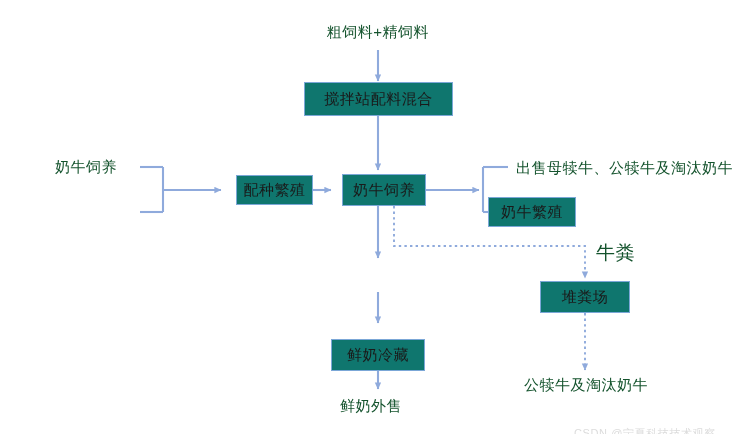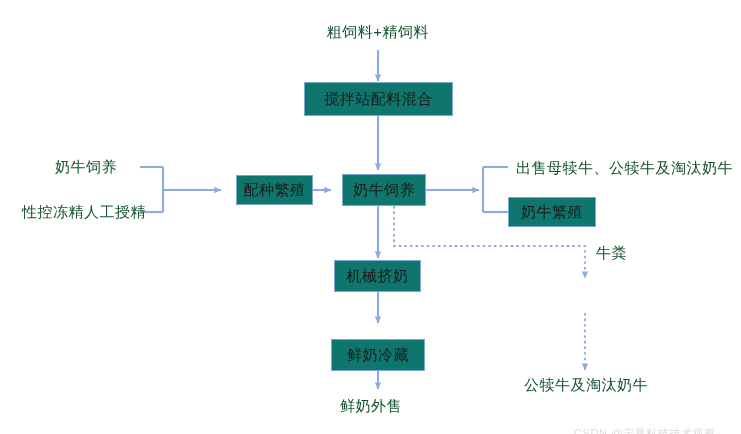--- a/index.html
+++ b/index.html
@@ -33,21 +33,21 @@
   .label {
     position: absolute;
     color: #14532d;
     font-size: 15px;
     letter-spacing: 0.5px;
     white-space: nowrap;
     display: flex;
     align-items: center;
   }
   .label.small {
-    font-size: 15px;
+    font-size: 19px;
   }
   .watermark {
     position: absolute;
     color: #dcdcdc;
     font-size: 11px;
     letter-spacing: 0.6px;
     white-space: nowrap;
   }
   svg.edges {
     position: absolute;
@@ -103,38 +103,37 @@
       <polyline points="394,206 394,246 585,246 585,278" marker-end="url(#arrowhead-dot)"></polyline>
 
       <line x1="585" y1="313" x2="585" y2="370" marker-end="url(#arrowhead-dot)"></line>
     </g>
   </svg>
 
   <div class="label" style="left:313px; top:23px; width:130px; justify-content:center;">粗饲料+精饲料</div>
 
   <div class="label" style="left:55px; top:156px; height:22px;">奶牛饲养</div>
 
-  <div class="label" style="left:22px; top:201px; height:22px;">性控冻精人工授精</div>
 
   <div class="label" style="left:516px; top:157px; height:22px;">出售母犊牛、公犊牛及淘汰奶牛</div>
 
   <div class="label small" style="left:596px; top:243px; height:20px;">牛粪</div>
 
   <div class="label" style="left:340px; top:395px; height:22px;">鲜奶外售</div>
 
   <div class="label" style="left:524px; top:374px; height:22px;">公犊牛及淘汰奶牛</div>
 
   <div class="node" style="left:304px; top:82px; width:149px; height:34px;">搅拌站配料混合</div>
 
   <div class="node" style="left:236px; top:175px; width:77px; height:30px;">配种繁殖</div>
 
   <div class="node" style="left:342px; top:174px; width:84px; height:32px;">奶牛饲养</div>
 
-  <div class="node" style="left:508px; top:197px; width:88px; height:30px;">奶牛繁殖</div>
+  <div class="node" style="left:488px; top:197px; width:88px; height:30px;">奶牛繁殖</div>
 
-  <div class="node" style="left:334px; top:260px; width:87px; height:32px;">机械挤奶</div>
 
   <div class="node" style="left:331px; top:326px; width:94px; height:32px;margin-top:13px;">鲜奶冷藏</div>
 
+  <div class="node" style="left:540px; top:281px; width:90px; height:32px;">堆粪场</div>
 
   <div class="watermark" style="left:574px; top:412px;margin-top:14px;">CSDN @宁夏科技技术观察</div>
 
 </div>
 
 </body></html>

